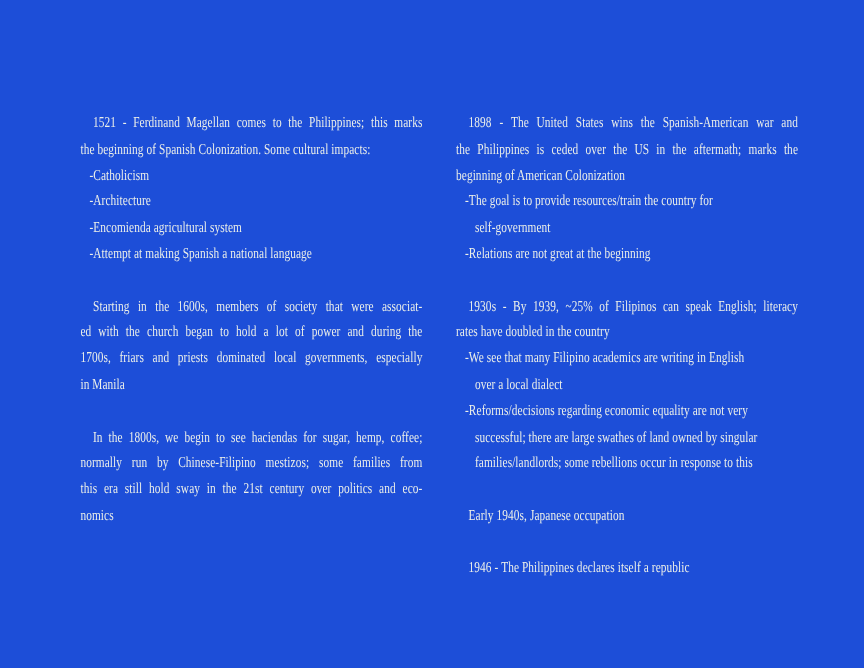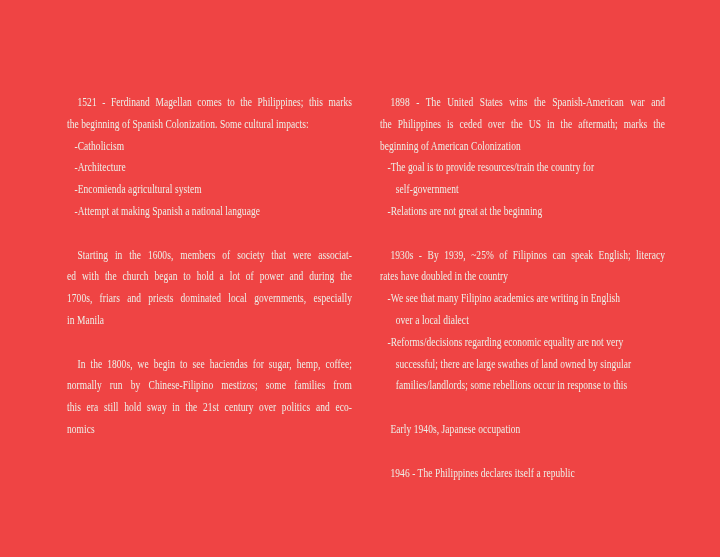--- a/index.html
+++ b/index.html
@@ -35,21 +35,21 @@
     text-align-last: justify;
   }
   .ind  { padding-left: 14px; }  
   .bul  { padding-left: 10px; }  
   .cont { padding-left: 21px; }  
   .blank { }
 </style>
 </head>
 <body>
 
-<div class="page" style="background: #ef4444; color: rgb(237, 240, 233);">
+<div class="page" style="background: #1d4ed8; color: rgb(237, 240, 233);">
 
   <div class="col col-left">
     <div>
       <div class="ln just ind">1521 -  Ferdinand Magellan comes to the Philippines; this marks</div>
       <div class="ln">the beginning of Spanish Colonization. Some cultural impacts:</div>
       <div class="ln bul">-Catholicism</div>
       <div class="ln bul">-Architecture</div>
       <div class="ln bul">-Encomienda agricultural system</div>
       <div class="ln bul">-Attempt at making Spanish a national language</div>
     </div>

